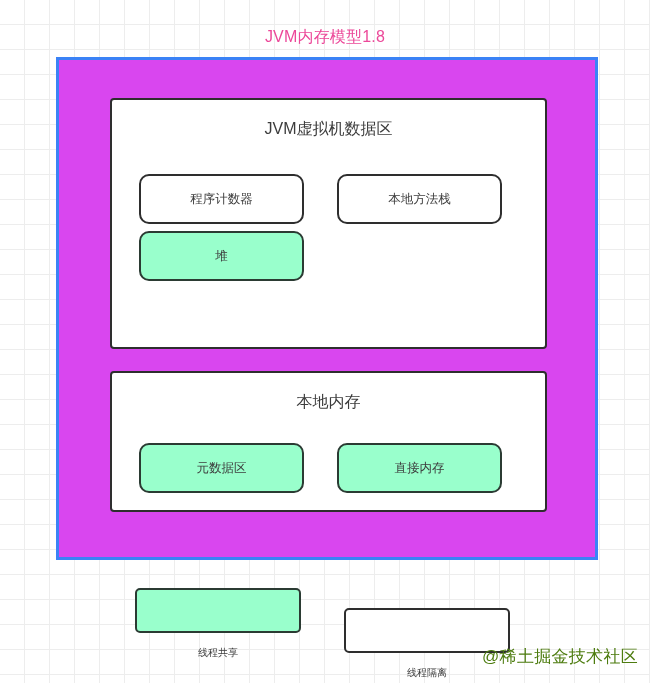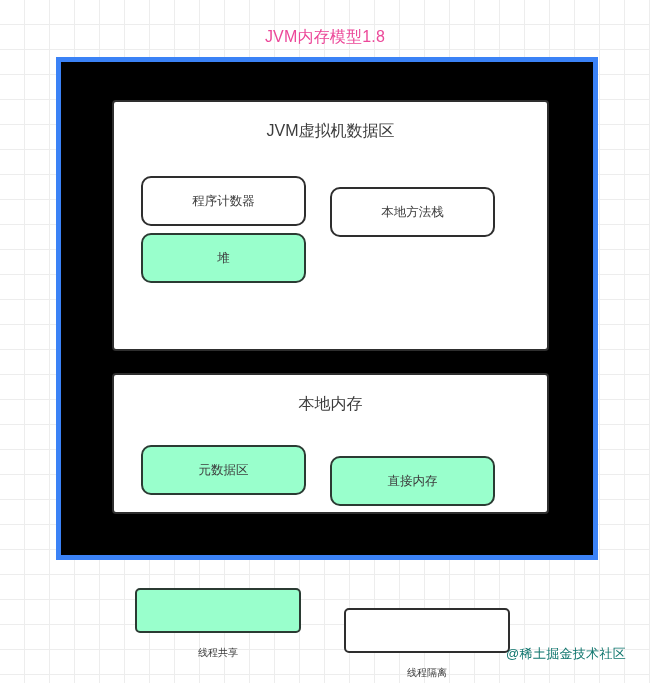--- a/index.html
+++ b/index.html
@@ -33,22 +33,22 @@
     letter-spacing: 0.2px;
   }
 
   
   #outer-box {
     position: absolute;
     left: 56px;
     top: 57px;
     width: 542px;
     height: 503px;
-    border: 5px solid #3b82f6;
-    background: #000000;
+    border: 3px solid #3b82f6;
+    background: #d946ef;
   }
 
   
   .section-box {
     position: absolute;
     border: 2px solid #2e2e2e;
     border-radius: 4px;
     background: #ffffff;
   }
   #section-jvm-data-area {
@@ -86,21 +86,21 @@
     justify-content: center;
     font-size: 12.5px;
     color: #3c3c3c;
     background: #ffffff;
   }
   .region-box.shared {
     background: #99FFCC;
     border-color: #2b3b33;
   }
   .col-left  { left: 27px; }
-  .col-right { left: 216px; margin-top: 11px; }
+  .col-right { left: 225px; }
   .row-1 { top: 74px; }
   .row-2 { top: 131px; }
   .row-native { top: 70px; }
 
   
   #legend {
     position: absolute;
     left: 0;
     top: 588px;
     width: 650px;
@@ -125,24 +125,24 @@
   }
   .legend-label {
     margin-top: 13px;
     text-align: center;
     font-size: 10px;
     color: #3c3c3c;
   }
 
   #watermark {
     position: absolute;
-    right: 24px;
+    right: 12px;
     top: 645px;
-    font-size: 13px;
-    color: #0f766e;
+    font-size: 17px;
+    color: #4d7c0f;
     letter-spacing: 0.3px;
   }
 </style>
 </head>
 <body>
 
 <div id="diagram-title">JVM内存模型1.8</div>
 
 <div id="outer-box">
 

